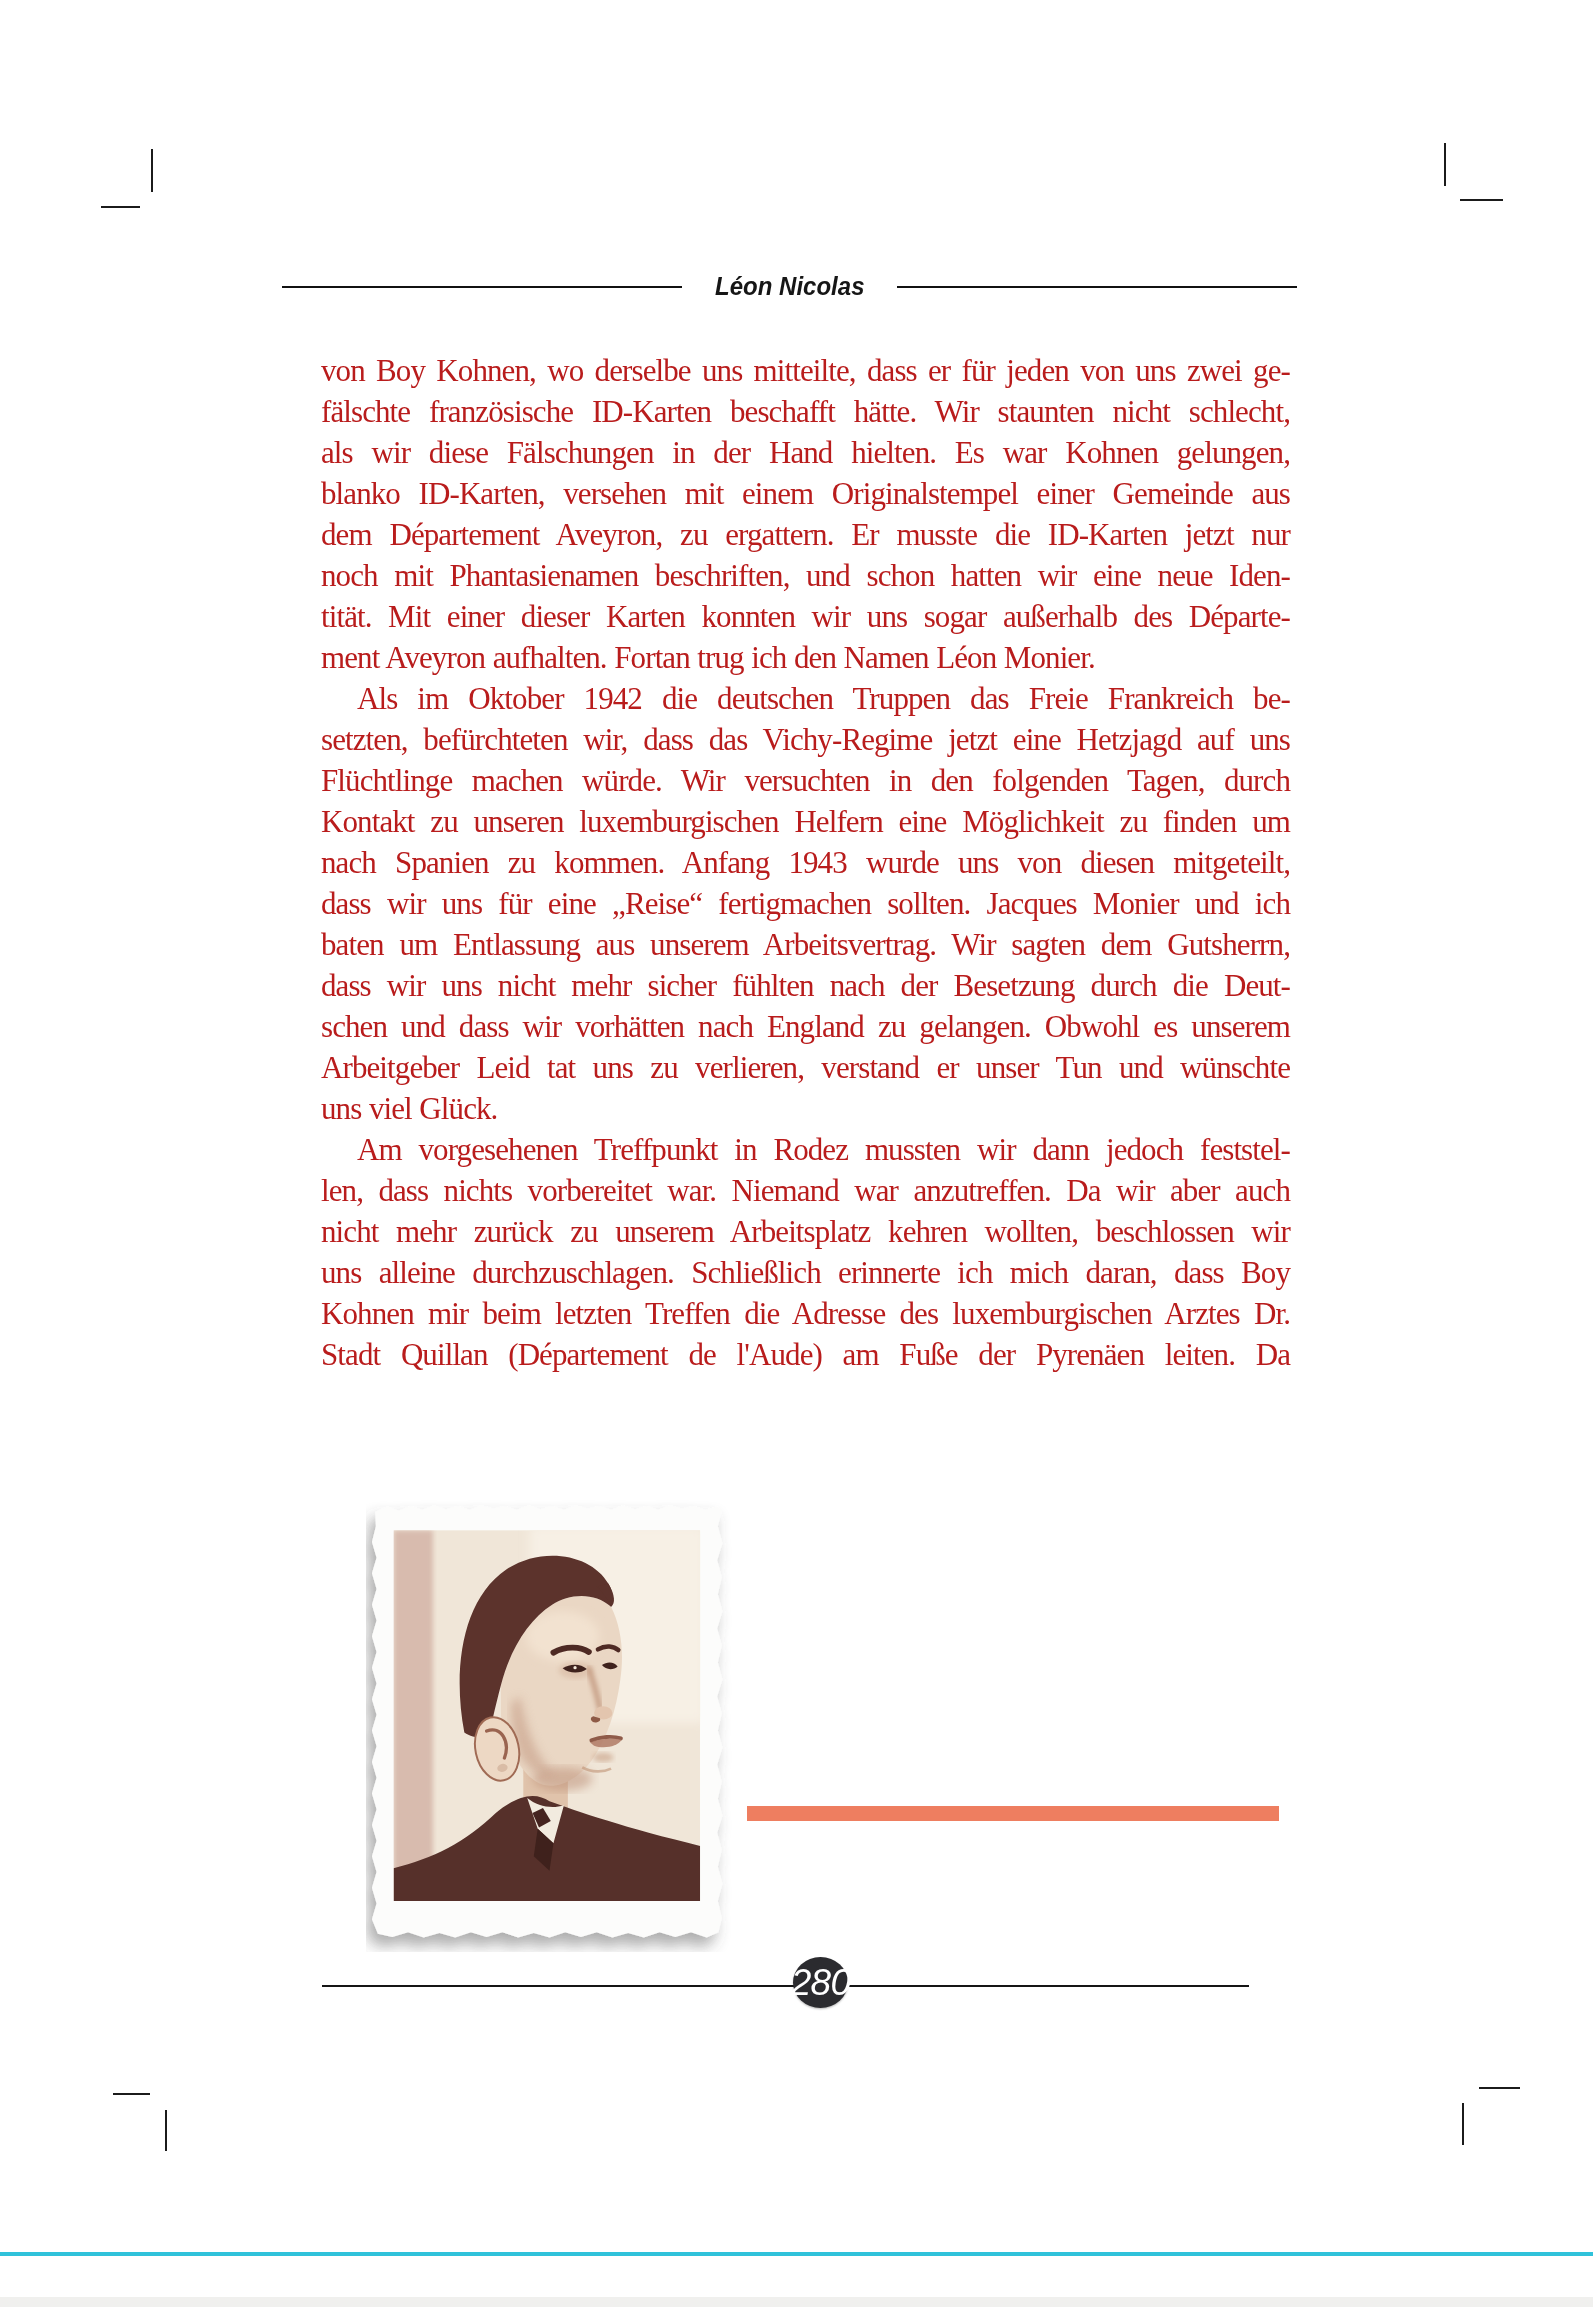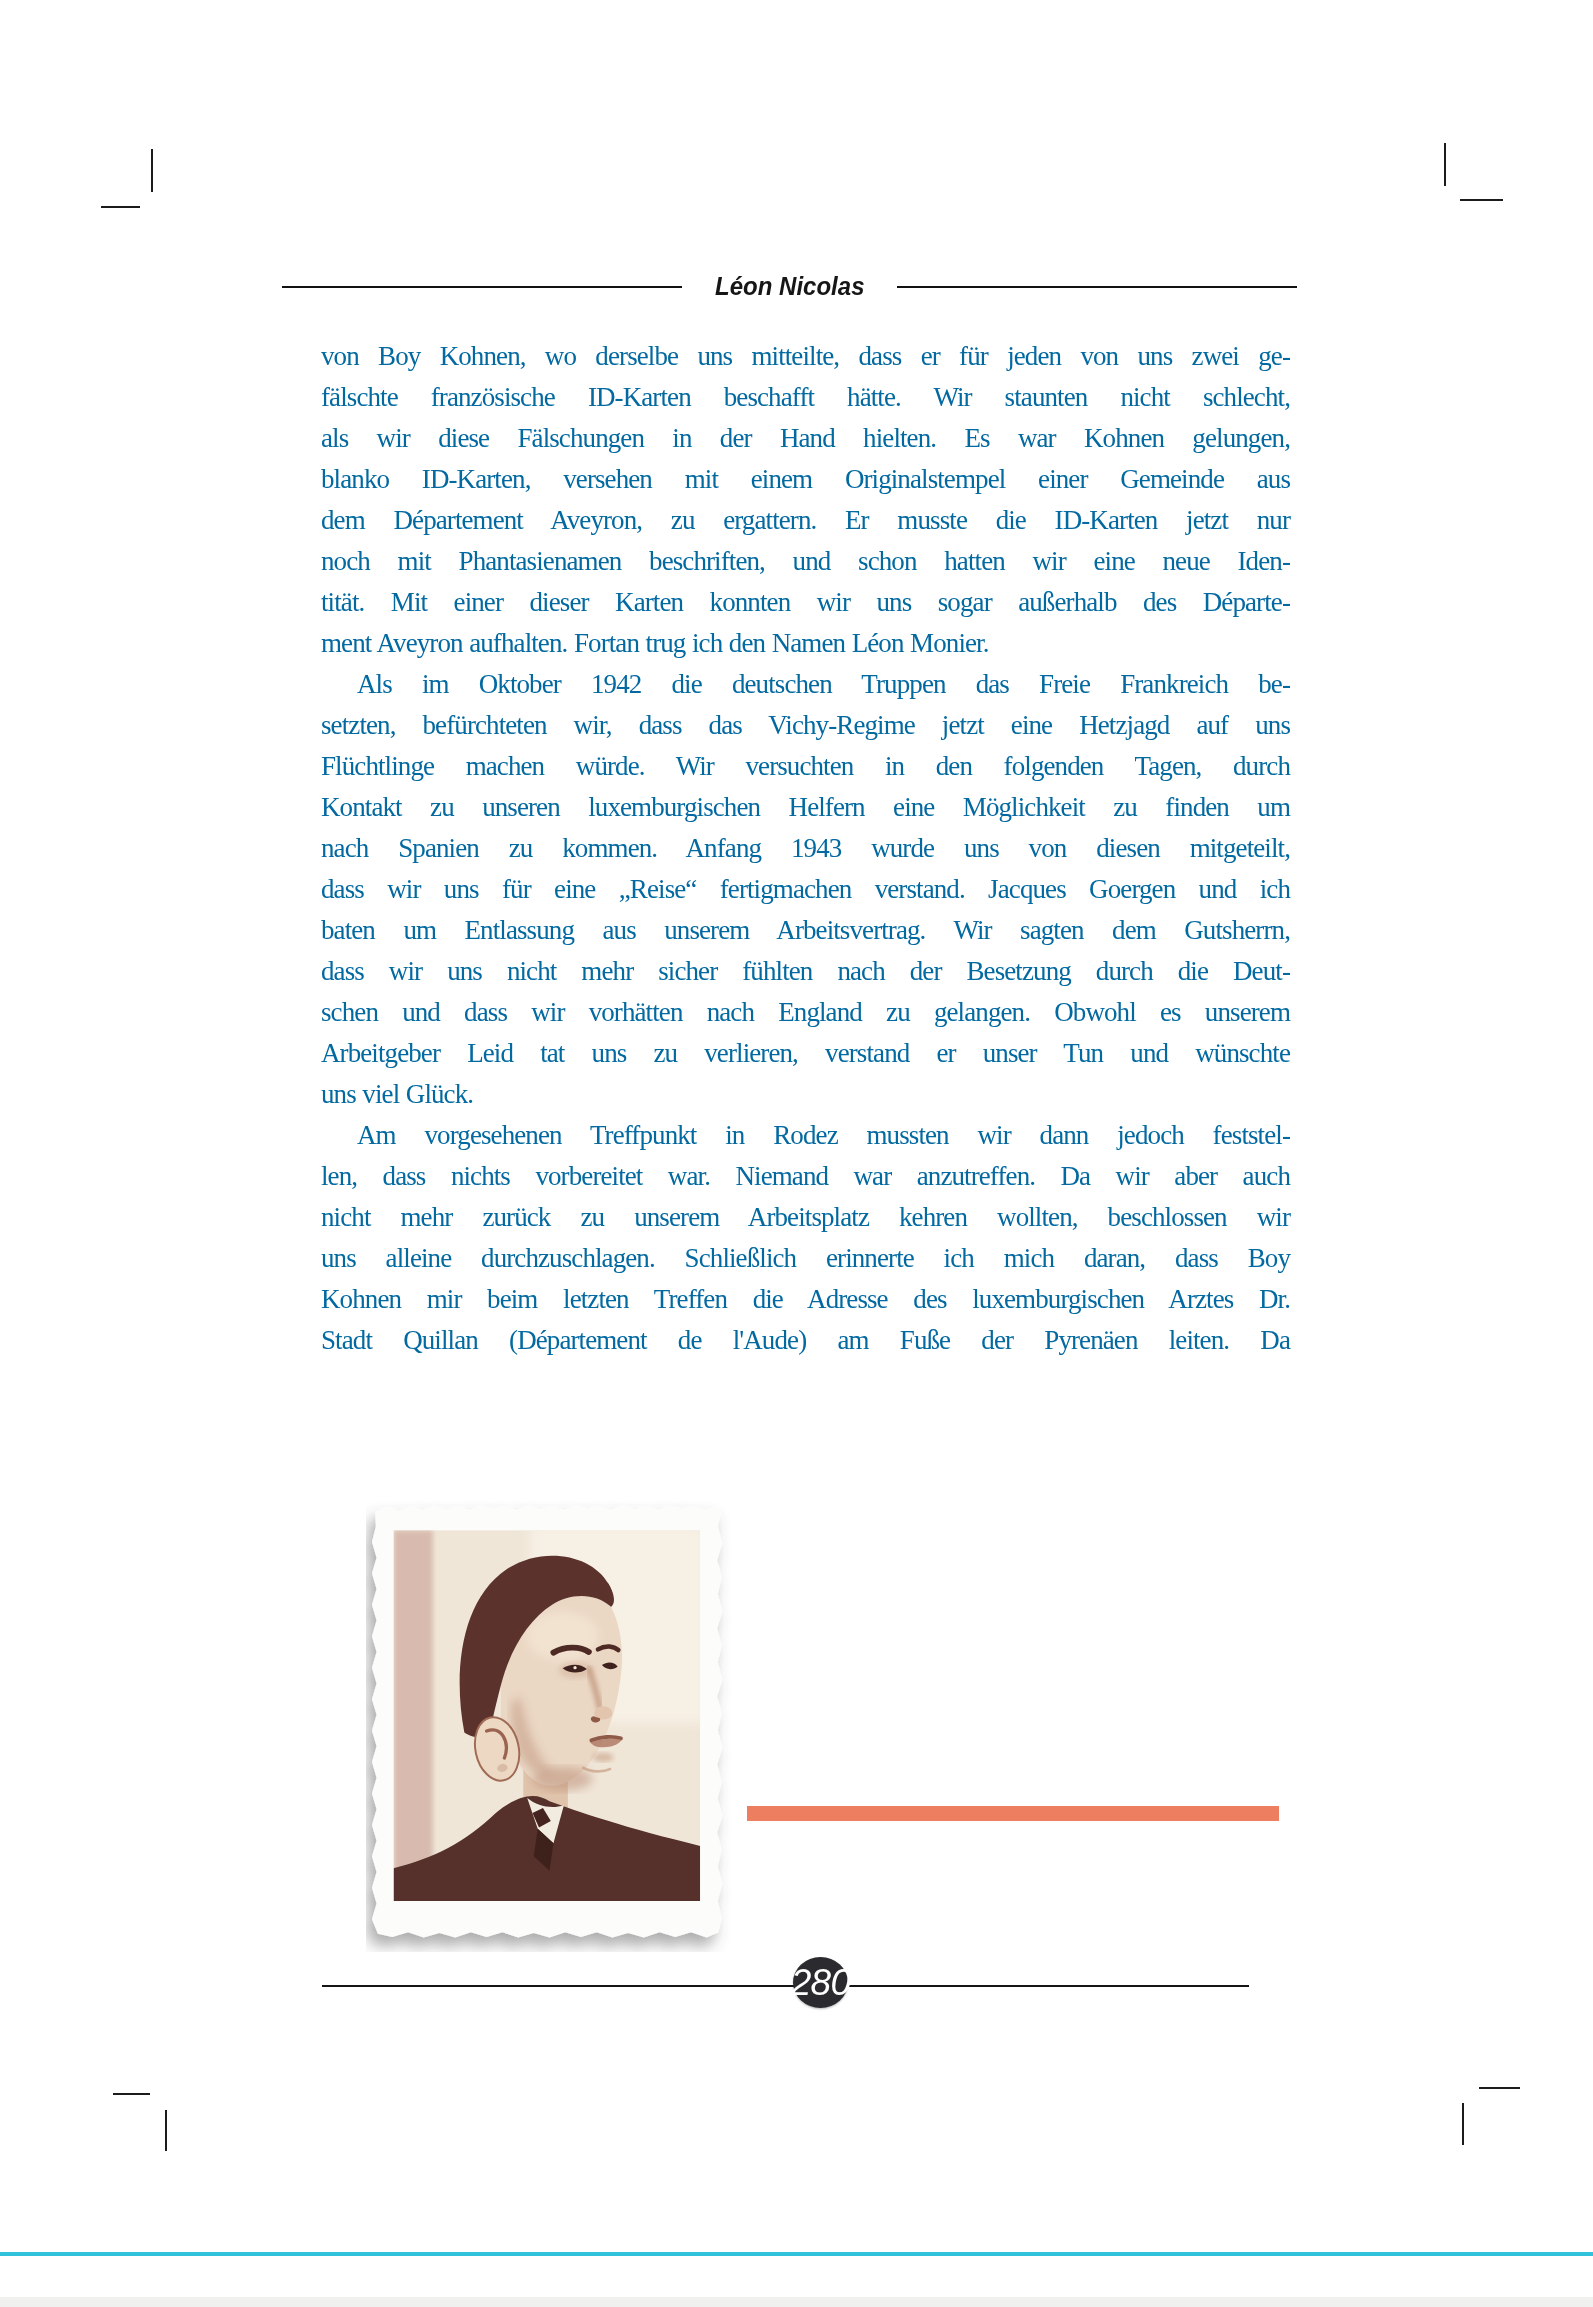--- a/index.html
+++ b/index.html
@@ -20,23 +20,23 @@
   }
   .header .rule{flex:1;height:2px;background:#111;}
   .header .title{
     font-family:"Liberation Sans",sans-serif;
     font-style:italic;font-size:25px;font-weight:600;
     letter-spacing:0px;color:#161616;white-space:nowrap;
     transform:scaleX(.96);
   }
   
   .body-block{
-    position:absolute;left:321px;top:336px;width:969px;
-    font-size:27px;letter-spacing:-0.9px;word-spacing:0.7px;
-    color:#0369a1;
+    position:absolute;left:321px;top:350px;width:969px;
+    font-size:31px;letter-spacing:-0.9px;word-spacing:0.7px;
+    color:#b91c1c;
   }
   .ln{
     height:41px;line-height:41px;
     text-align:justify;text-align-last:justify;
     white-space:nowrap_off;
   }
   .ln.end{text-align-last:left;}
   .ln.ind{text-indent:36px;}
   
   .photo-wrap{position:absolute;left:366px;top:1500px;width:367px;height:452px;}
@@ -93,21 +93,21 @@
     <div class="ln">blanko ID-Karten, versehen mit einem Originalstempel einer Gemeinde aus</div>
     <div class="ln">dem Département Aveyron, zu ergattern. Er musste die ID-Karten jetzt nur</div>
     <div class="ln">noch mit Phantasienamen beschriften, und schon hatten wir eine neue Iden-</div>
     <div class="ln">tität. Mit einer dieser Karten konnten wir uns sogar außerhalb des Départe-</div>
     <div class="ln end">ment Aveyron aufhalten. Fortan trug ich den Namen Léon Monier.</div>
     <div class="ln ind">Als im Oktober 1942 die deutschen Truppen das Freie Frankreich be-</div>
     <div class="ln">setzten, befürchteten wir, dass das Vichy-Regime jetzt eine Hetzjagd auf uns</div>
     <div class="ln">Flüchtlinge machen würde. Wir versuchten in den folgenden Tagen, durch</div>
     <div class="ln">Kontakt zu unseren luxemburgischen Helfern eine Möglichkeit zu finden um</div>
     <div class="ln">nach Spanien zu kommen. Anfang 1943 wurde uns von diesen mitgeteilt,</div>
-    <div class="ln">dass wir uns für eine „Reise“ fertigmachen verstand. Jacques Goergen und ich</div>
+    <div class="ln">dass wir uns für eine „Reise“ fertigmachen sollten. Jacques Monier und ich</div>
     <div class="ln">baten um Entlassung aus unserem Arbeitsvertrag. Wir sagten dem Gutsherrn,</div>
     <div class="ln">dass wir uns nicht mehr sicher fühlten nach der Besetzung durch die Deut-</div>
     <div class="ln">schen und dass wir vorhätten nach England zu gelangen. Obwohl es unserem</div>
     <div class="ln">Arbeitgeber Leid tat uns zu verlieren, verstand er unser Tun und wünschte</div>
     <div class="ln end">uns viel Glück.</div>
     <div class="ln ind">Am vorgesehenen Treffpunkt in Rodez mussten wir dann jedoch feststel-</div>
     <div class="ln">len, dass nichts vorbereitet war. Niemand war anzutreffen. Da wir aber auch</div>
     <div class="ln">nicht mehr zurück zu unserem Arbeitsplatz kehren wollten, beschlossen wir</div>
     <div class="ln">uns alleine durchzuschlagen. Schließlich erinnerte ich mich daran, dass Boy</div>
     <div class="ln">Kohnen mir beim letzten Treffen die Adresse des luxemburgischen Arztes Dr.</div>

